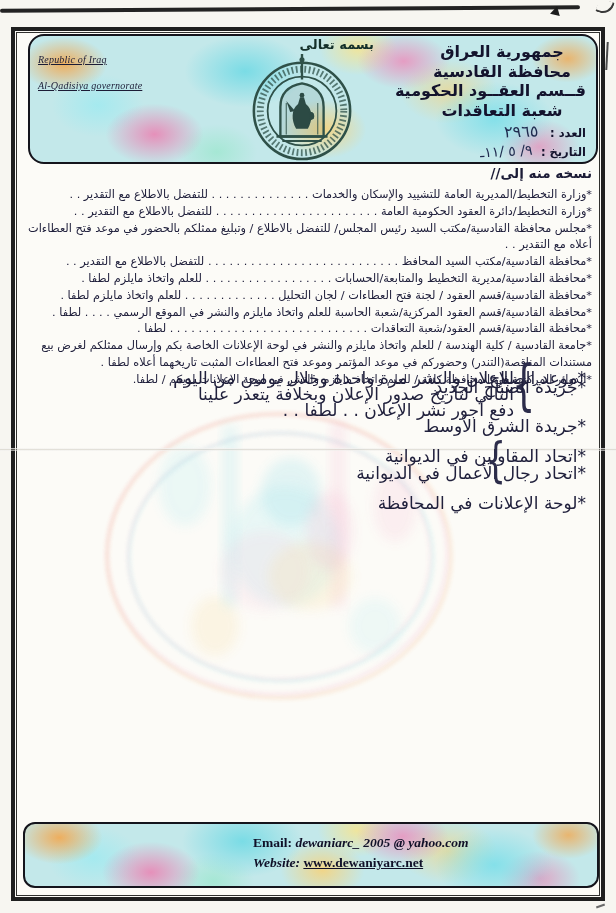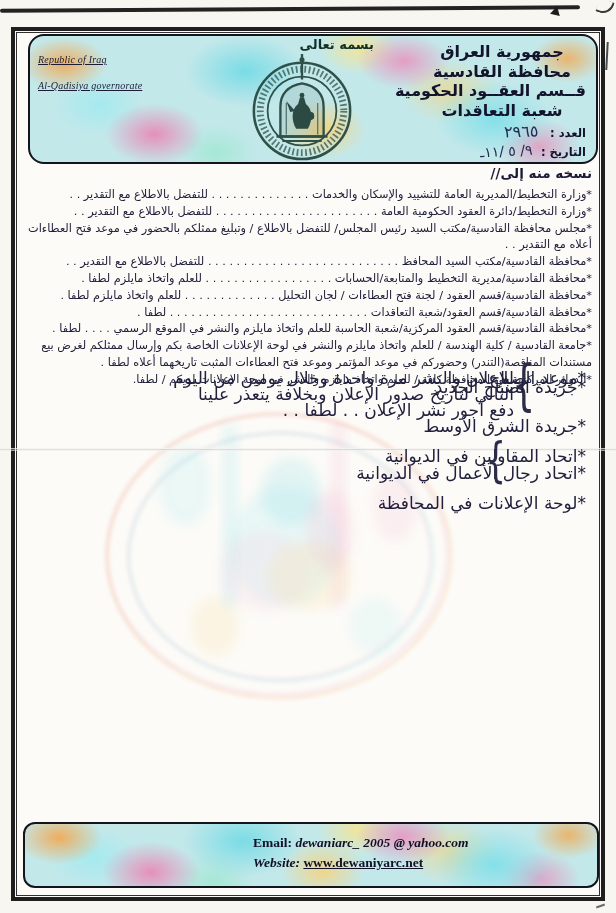--- a/index.html
+++ b/index.html
@@ -154,22 +154,22 @@
 
   <div class="copy-to">نسخه منه إلى//</div>
 
   <div class="recipients">
     <div class="recipient-line">*وزارة التخطيط/المديرية العامة للتشييد والإسكان والخدمات . . . . . . . . . . . . . . للتفضل بالاطلاع مع التقدير . .</div>
     <div class="recipient-line">*وزارة التخطيط/دائرة العقود الحكومية العامة . . . . . . . . . . . . . . . . . . . . . . . للتفضل بالاطلاع مع التقدير . .</div>
     <div class="recipient-line">*مجلس محافظة القادسية/مكتب السيد رئيس المجلس/ للتفضل بالاطلاع / وتبليغ ممثلكم بالحضور في موعد فتح العطاءات أعلاه مع التقدير . .</div>
     <div class="recipient-line">*محافظة القادسية/مكتب السيد المحافظ . . . . . . . . . . . . . . . . . . . . . . . . . . . للتفضل بالاطلاع مع التقدير . .</div>
     <div class="recipient-line">*محافظة القادسية/مديرية التخطيط والمتابعة/الحسابات . . . . . . . . . . . . . . . . . . للعلم واتخاذ مايلزم لطفا .</div>
     <div class="recipient-line">*محافظة القادسية/قسم العقود / لجنة فتح العطاءات / لجان التحليل . . . . . . . . . . . . . للعلم واتخاذ مايلزم لطفا .</div>
+    <div class="recipient-line">*محافظة القادسية/قسم العقود المركزية/شعبة الحاسبة للعلم واتخاذ مايلزم والنشر في الموقع الرسمي . . . . لطفا .</div>
     <div class="recipient-line">*محافظة القادسية/قسم العقود/شعبة التعاقدات . . . . . . . . . . . . . . . . . . . . . . . . . . . . لطفا .</div>
-    <div class="recipient-line">*محافظة القادسية/قسم العقود المركزية/شعبة الحاسبة للعلم واتخاذ مايلزم والنشر في الموقع الرسمي . . . . لطفا .</div>
     <div class="recipient-line">*جامعة القادسية / كلية الهندسة / للعلم واتخاذ مايلزم والنشر في لوحة الإعلانات الخاصة بكم وإرسال ممثلكم لغرض بيع مستندات المناقصة(التندر) وحضوركم في موعد المؤتمر وموعد فتح العطاءات المثبت تاريخهما أعلاه لطفا .</div>
     <div class="recipient-line">*الدوائر المركزية في المحافظة كافة / للعلم واتخاذ مايلزم والنشر في لوحة الإعلانات لديكم / لطفا.</div>
   </div>
 
   <div class="abs" style="right:30px;top:370px;">*موعد الصباح</div>
   <div class="brace brace-1">{</div>
   <div class="abs" style="right:102px;top:370px;width:345px;">للإعلان والنشر مرة واحدة وخلال يومين من اليوم التالي لتاريخ صدور الإعلان وبخلافة يتعذر علينا دفع أجور نشر الإعلان . . لطفا . .</div>
   <div class="abs" style="right:30px;top:379px;">*جريدة الصباح الجديد</div>
   <div class="abs" style="right:30px;top:418px;">*جريدة الشرق الأوسط</div>
 

